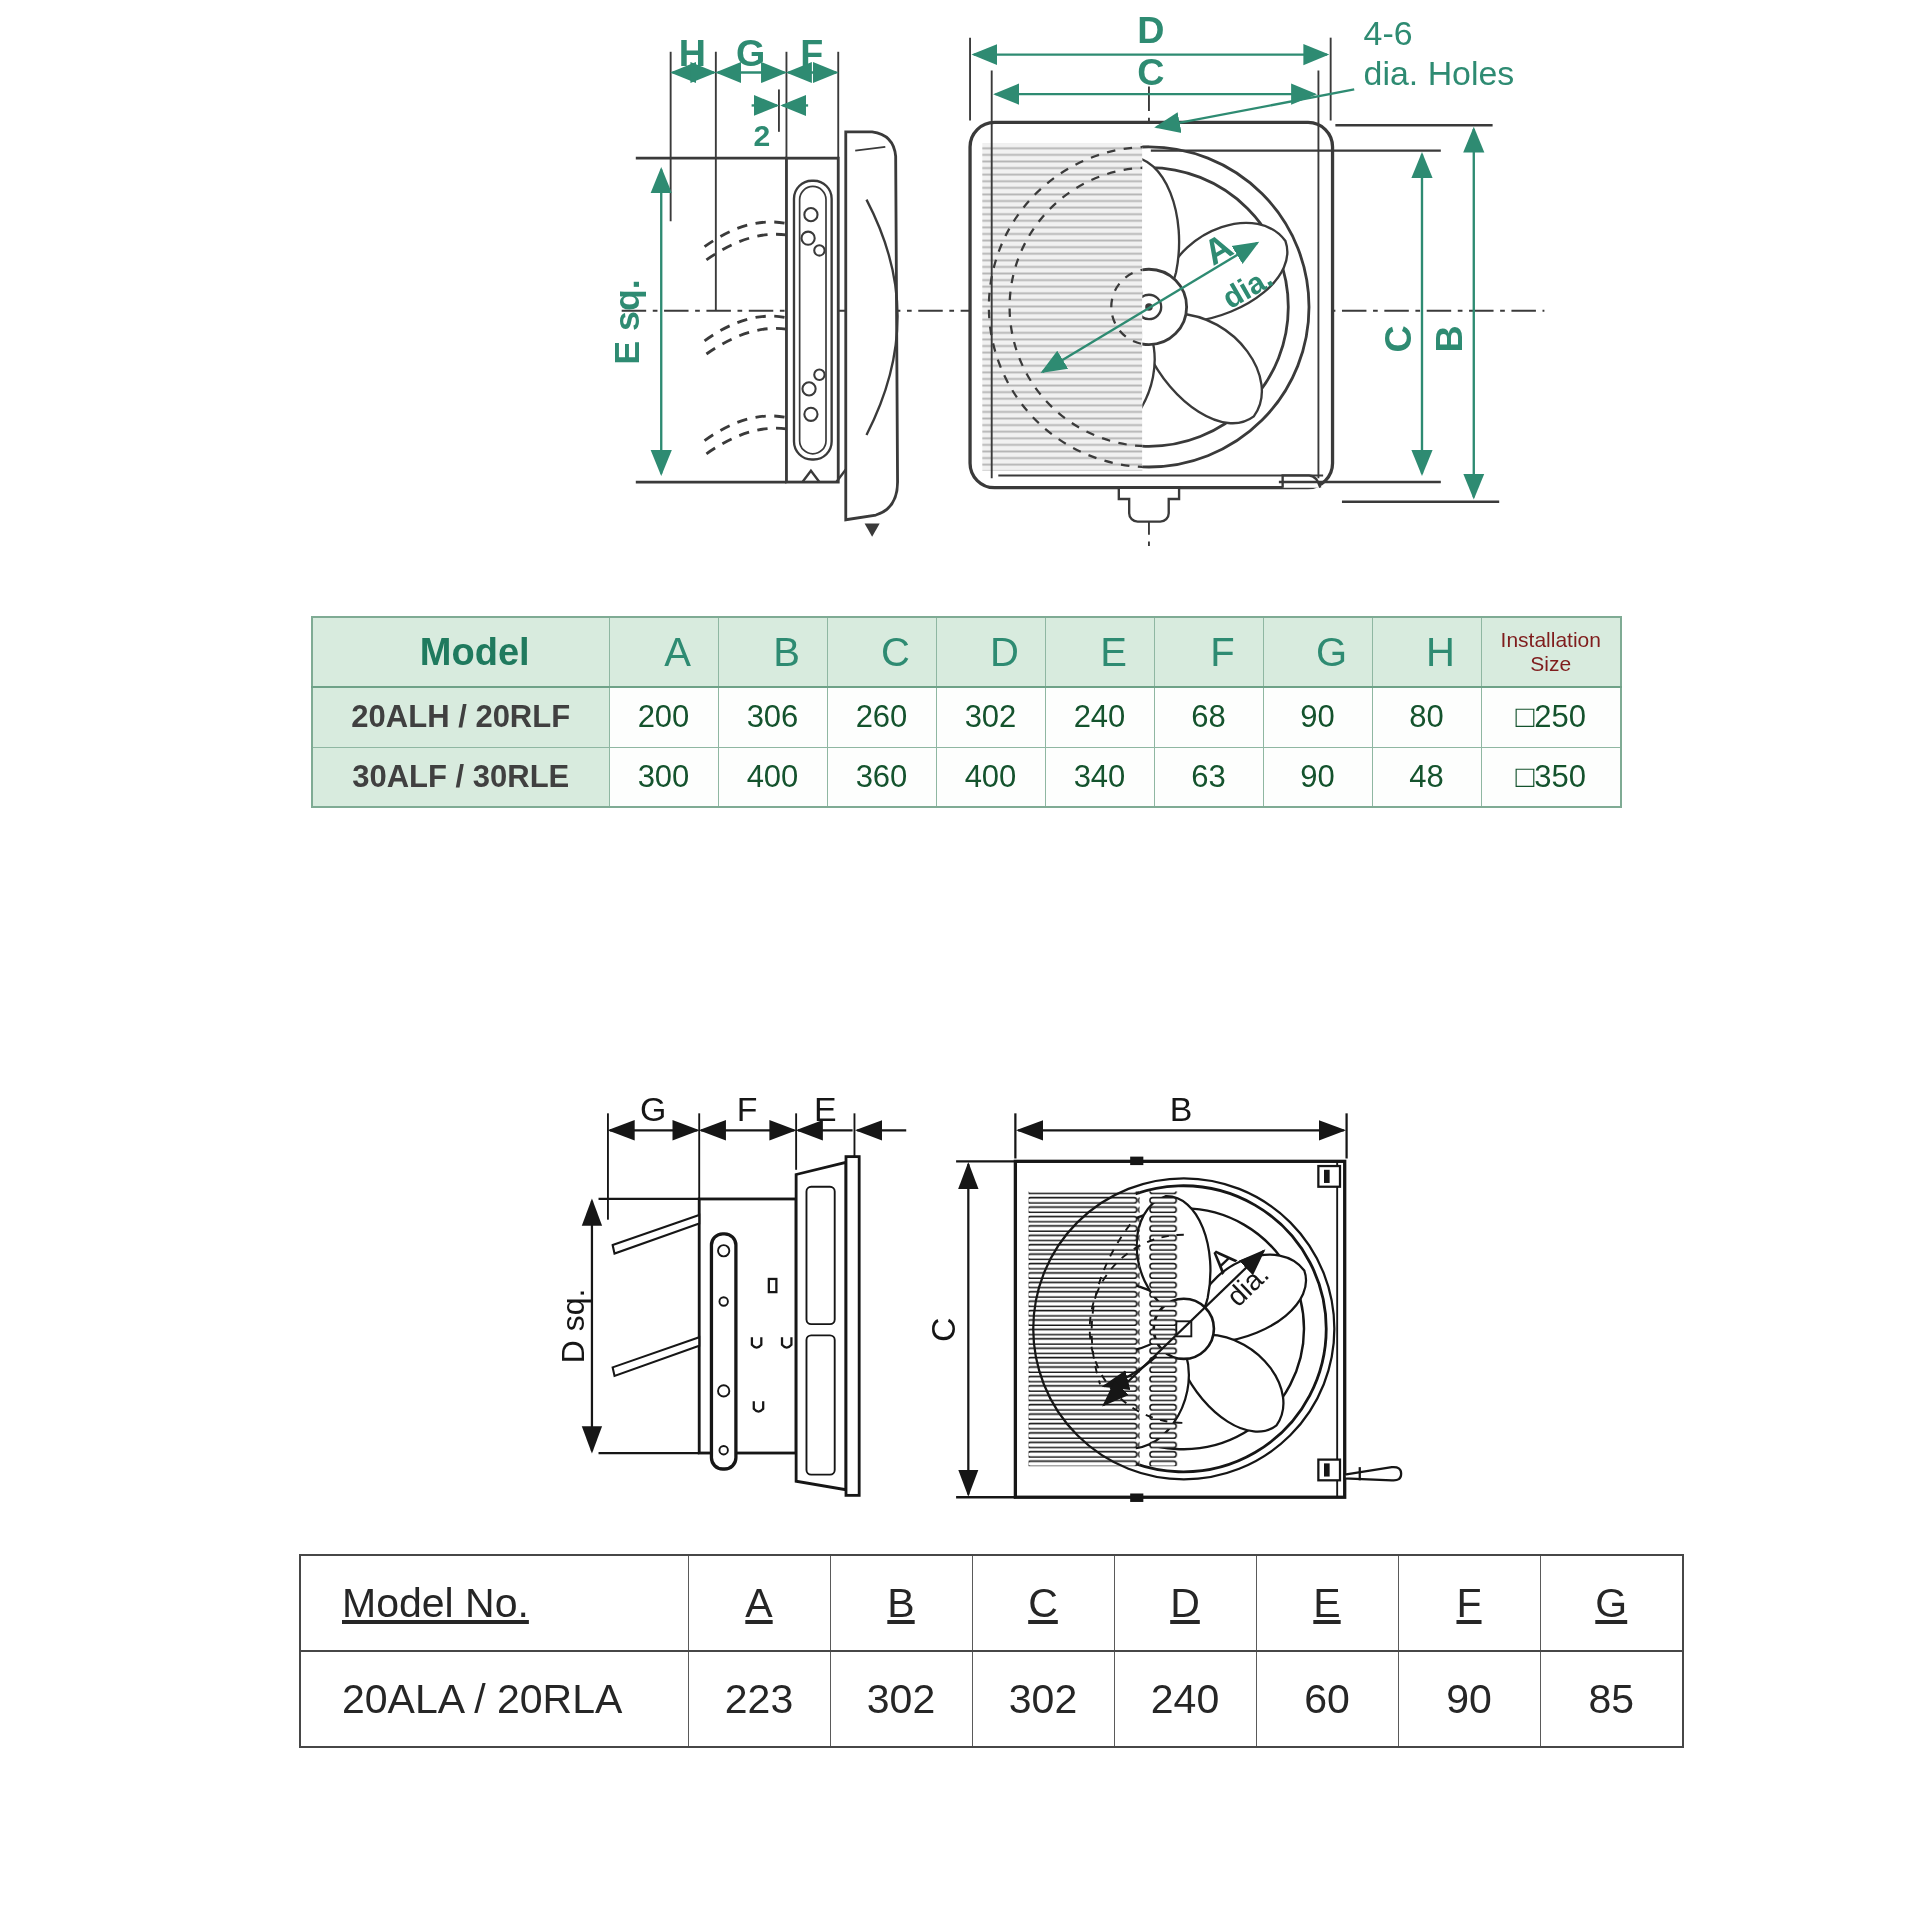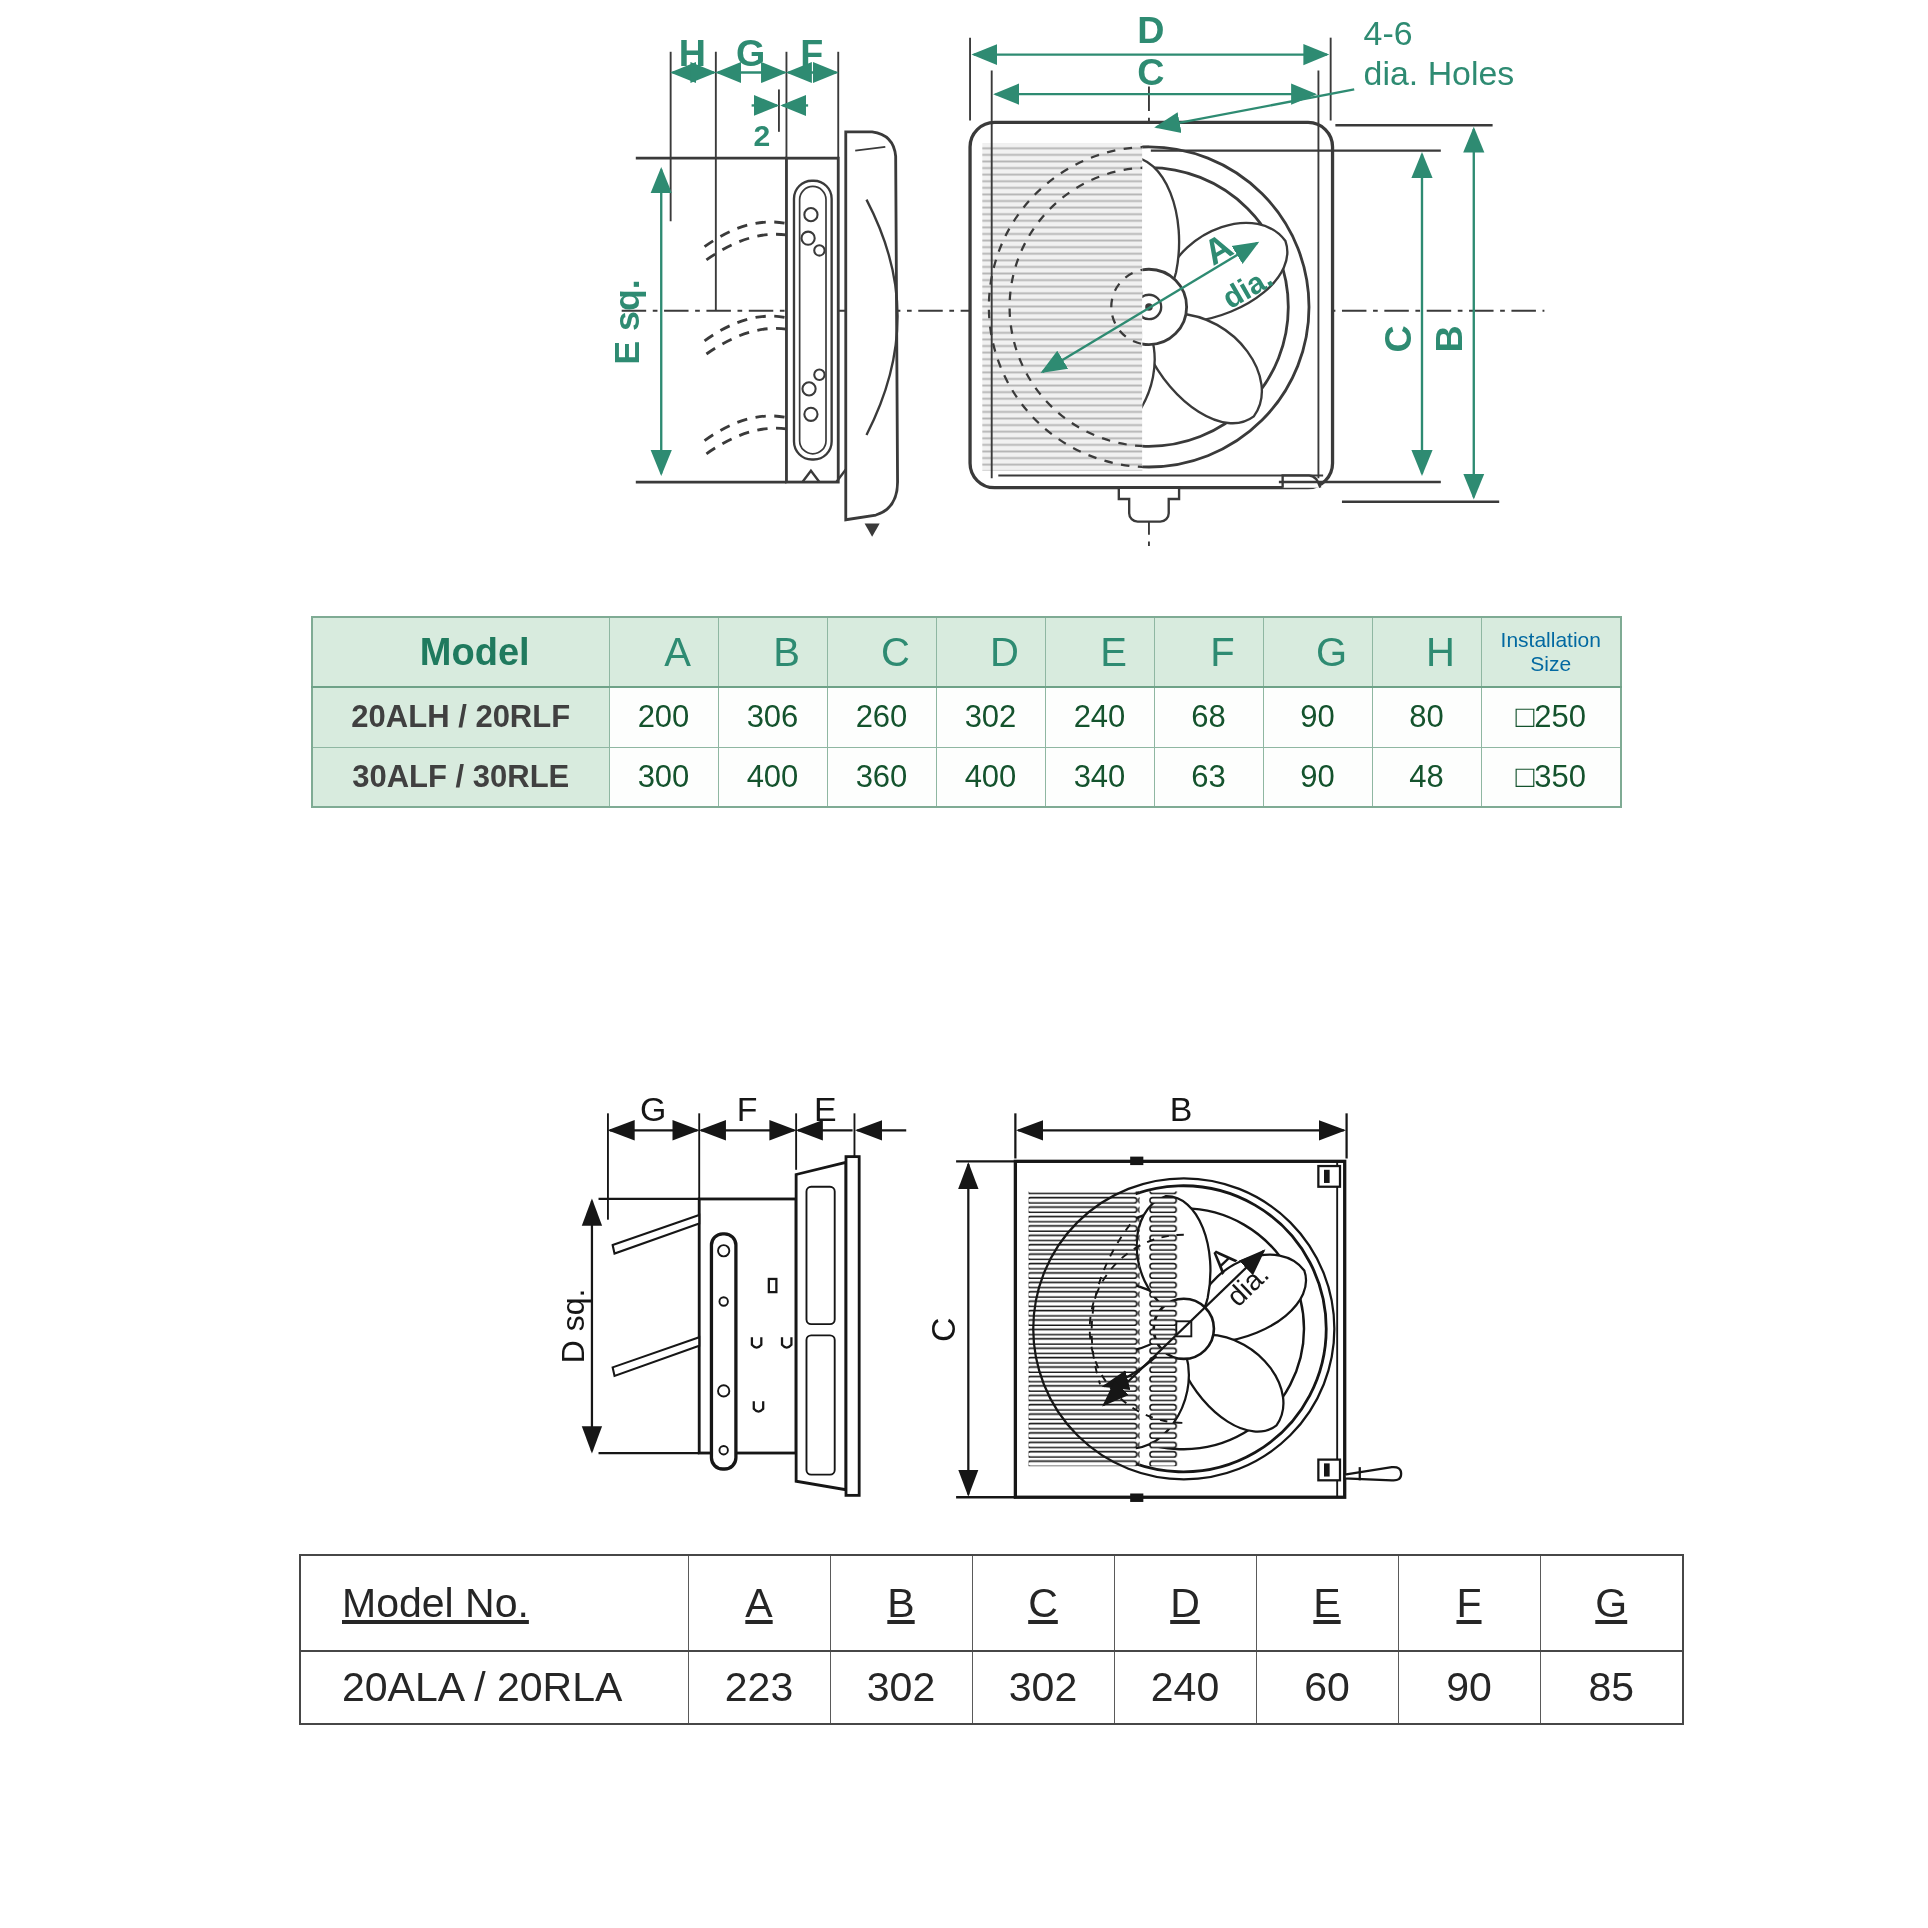--- a/index.html
+++ b/index.html
@@ -9,31 +9,31 @@
 
   
   table.t1{position:absolute;left:311px;top:616px;width:1311px;border-collapse:collapse;
            table-layout:fixed;border:2.8px solid #7fab94;background:#fdfefd;}
   table.t1 th, table.t1 td{border:1.9px solid #8fb7a2;text-align:center;vertical-align:middle;padding:0;}
   table.t1 thead tr{height:70px;}
   table.t1 tbody tr{height:60px;}
   table.t1 thead th{background:#d8ebde;color:#2e8b72;font-size:40px;font-weight:400;
                     border-bottom:2.8px solid #6fa288;padding-left:28px;}
   table.t1 thead th.h-model{color:#1f7a5e;font-weight:700;font-size:38px;}
-  table.t1 thead th.h-inst{font-size:21px;line-height:1.15;color:#0369a1;font-weight:400;padding:0 12px;}
+  table.t1 thead th.h-inst{font-size:21px;line-height:1.15;color:#7f1d1d;font-weight:400;padding:0 12px;}
   table.t1 td.model{background:#d8ebde;color:#404040;font-weight:700;font-size:31px;}
   table.t1 td.val{color:#14532d;font-size:31px;background:#fdfefd;}
 
   
   table.t2{position:absolute;left:299px;top:1554px;width:1384px;border-collapse:collapse;
            table-layout:fixed;border:2.8px solid #474747;background:#ffffff;color:#262626;}
   table.t2 th, table.t2 td{border:1.9px solid #5a5a5a;text-align:center;vertical-align:middle;
                            font-weight:400;font-size:41px;padding:0;}
   table.t2 thead tr{height:96px;text-decoration:underline;}
-  table.t2 tbody tr{height:73px;}
+  table.t2 tbody tr{height:96px;}
   table.t2 thead th{border-bottom:2.8px solid #474747;}
   table.t2 .left{text-align:left;padding-left:41px;}
 
   .dwg{position:absolute;}
 </style>
 </head>
 <body>
 
 <div class="canvas">
 

